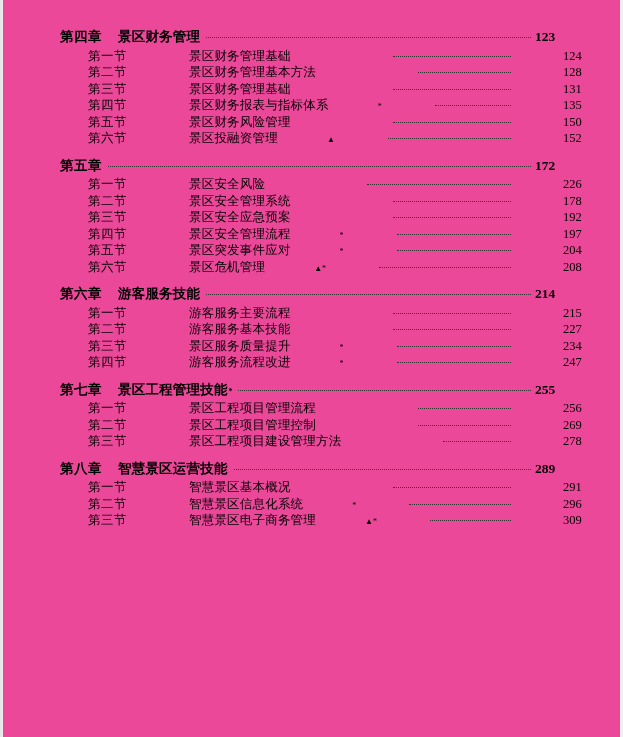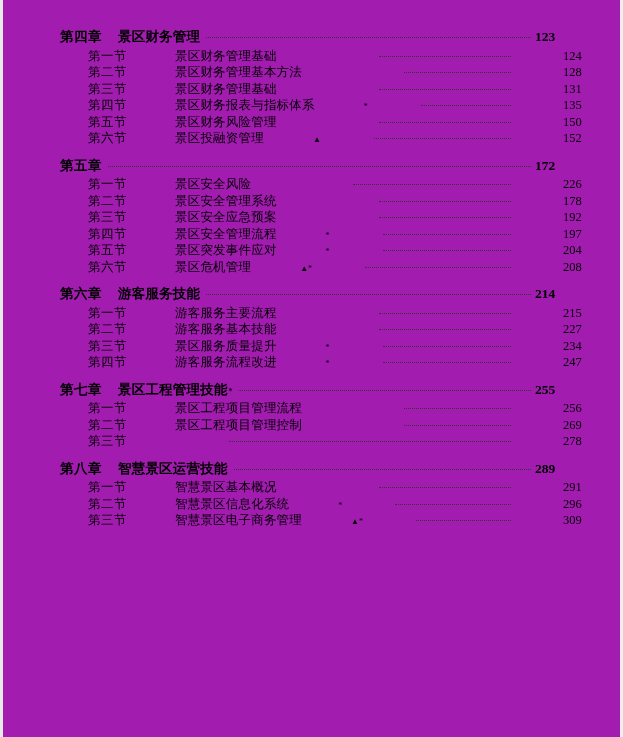--- a/index.html
+++ b/index.html
@@ -12,21 +12,21 @@
     height: 737px;
     font-family: "Liberation Serif", "DejaVu Serif", serif;
     color: #000000;
     position: relative;
     overflow: hidden;
   }
   #page {
     position: relative;
     width: 623px;
     height: 737px;
-    background: #a21caf;
+    background: #ec4899;
     box-sizing: border-box;
     padding: 30px 62px 0 60px;
   }
   .toc-section {
     margin-bottom: 14px;
   }
   .toc-entry {
     display: flex;
     align-items: baseline;
     width: 100%;
@@ -44,20 +44,21 @@
     padding-left: 28px;
     margin-bottom: 4px;
     gap: 48px;
   }
   .ent-label {
     white-space: nowrap;
     letter-spacing: 0.5px;
   }
   .ent-title {
     white-space: nowrap;
+    margin-left: 14px;
     letter-spacing: 0.2px;
   }
   .chapter-entry .ent-title {
     margin-left: 16px;
   }
   .sup {
     font-size: 8px;
     vertical-align: super;
     line-height: 0;
     margin-left: 1px;
@@ -257,20 +258,21 @@
         </div>
         <div class="toc-entry section-entry">
           <span class="ent-label">第二节</span>
           <span class="ent-title">景区工程项目管理控制</span>
           <sup class="sup"></sup>
           <span class="leader"></span>
           <span class="ent-page">269</span>
         </div>
         <div class="toc-entry section-entry">
           <span class="ent-label">第三节</span>
+          <span class="ent-title">景区工程项目建设管理方法</span>
           <sup class="sup"></sup>
           <span class="leader"></span>
           <span class="ent-page">278</span>
         </div>
       </div>
       <div class="toc-section">
         <div class="toc-entry chapter-entry">
           <span class="ent-label">第八章</span>
           <span class="ent-title">智慧景区运营技能</span>
           <sup class="sup"></sup>

